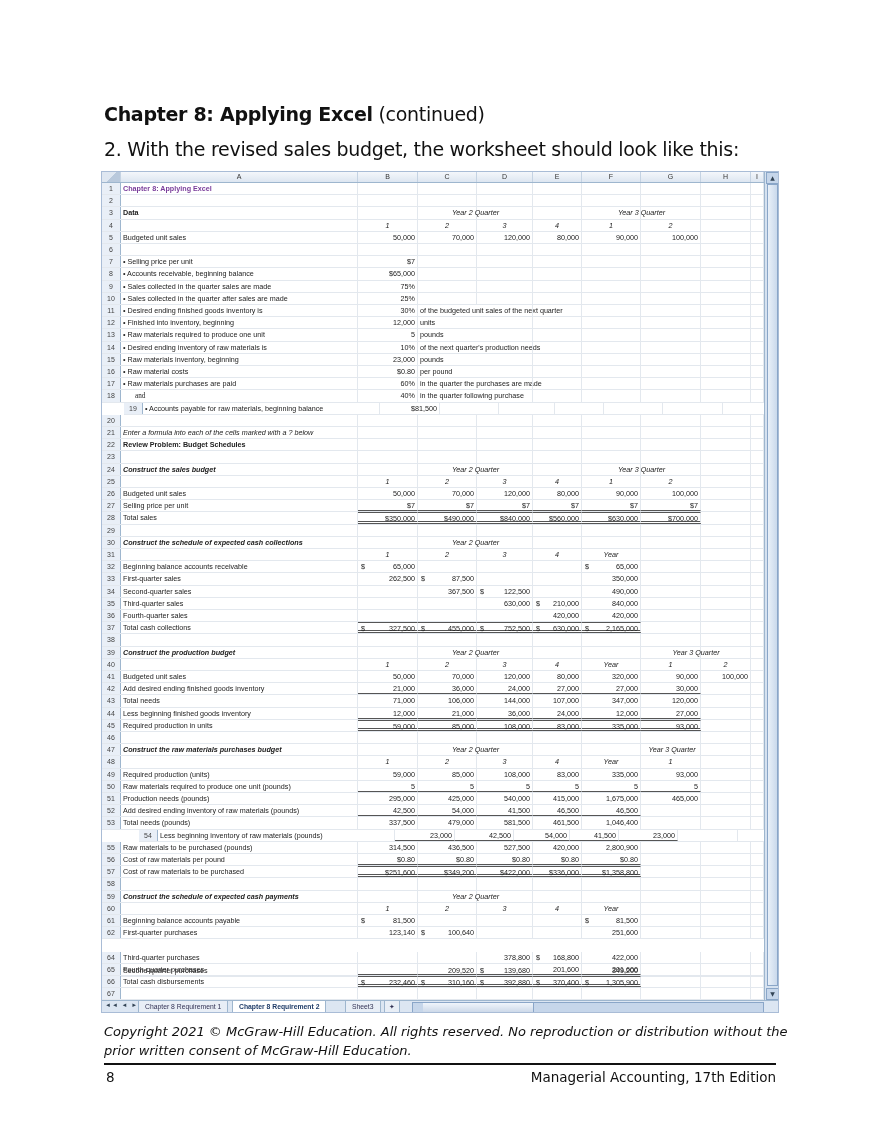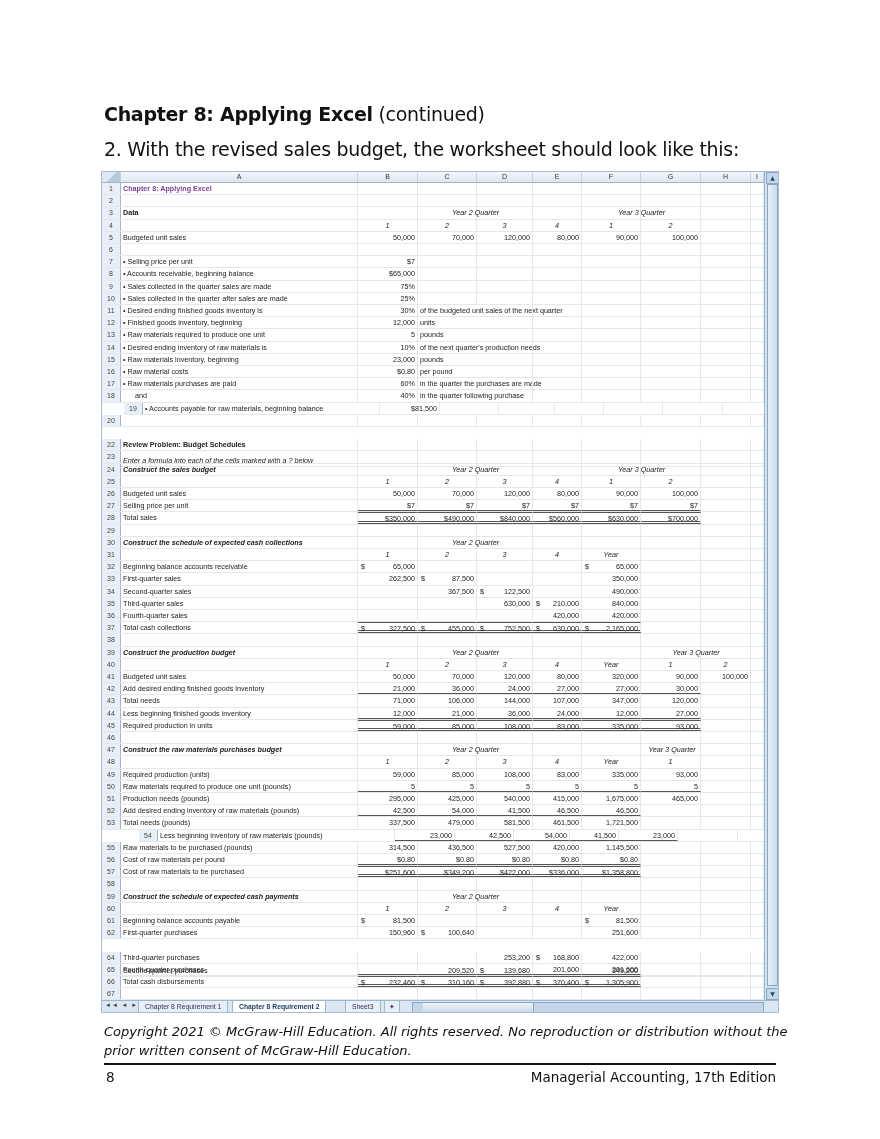--- a/index.html
+++ b/index.html
@@ -200,21 +200,21 @@
         <div class="c cC" style="text-align: left; overflow: visible; border-right: none;"><span>of the budgeted unit sales of the next quarter</span></div>
         <div class="c cD"></div>
         <div class="c cE"></div>
         <div class="c cF"></div>
         <div class="c cG"></div>
         <div class="c cH"></div>
         <div class="c cI"></div>
       </div>
       <div class="row" style="top: 134.2px;">
         <div class="rn">12</div>
-        <div class="c cA"><span>• Finished goods inventory, beginning</span></div>
+        <div class="c cA"><span>• Finished into inventory, beginning</span></div>
         <div class="c cB"><span>12,000</span></div>
         <div class="c cC" style="text-align: left; overflow: visible; border-right: none;"><span>units</span></div>
         <div class="c cD"></div>
         <div class="c cE"></div>
         <div class="c cF"></div>
         <div class="c cG"></div>
         <div class="c cH"></div>
         <div class="c cI"></div>
       </div>
       <div class="row" style="top: 146.4px;">
@@ -272,21 +272,21 @@
         <div class="c cC" style="text-align: left; overflow: visible; border-right: none;"><span>in the quarter the purchases are made</span></div>
         <div class="c cD"></div>
         <div class="c cE"></div>
         <div class="c cF"></div>
         <div class="c cG"></div>
         <div class="c cH"></div>
         <div class="c cI"></div>
       </div>
       <div class="row" style="top: 207.4px;">
         <div class="rn">18</div>
-        <div class="c cA" style="padding-left: 14px;"><span>and</span></div>
+        <div class="c cA" style="padding-left: 14px; font-family: Liberation Serif, serif;"><span>and</span></div>
         <div class="c cB"><span>40%</span></div>
         <div class="c cC" style="text-align: left; overflow: visible; border-right: none;"><span>in the quarter following purchase</span></div>
         <div class="c cD"></div>
         <div class="c cE"></div>
         <div class="c cF"></div>
         <div class="c cG"></div>
         <div class="c cH"></div>
         <div class="c cI"></div>
       </div>
       <div class="row" style="top: 219.6px; margin-left: 22px;">
@@ -306,21 +306,21 @@
         <div class="c cA"></div>
         <div class="c cB"></div>
         <div class="c cC"></div>
         <div class="c cD"></div>
         <div class="c cE"></div>
         <div class="c cF"></div>
         <div class="c cG"></div>
         <div class="c cH"></div>
         <div class="c cI"></div>
       </div>
-      <div class="row" style="top: 244px; margin-top: 28px;">
+      <div class="row" style="top: 244px;">
         <div class="rn">21</div>
         <div class="c cA it"><span>Enter a formula into each of the cells marked with a ? below</span></div>
         <div class="c cB"></div>
         <div class="c cC"></div>
         <div class="c cD"></div>
         <div class="c cE"></div>
         <div class="c cF"></div>
         <div class="c cG"></div>
         <div class="c cH"></div>
         <div class="c cI"></div>
@@ -704,21 +704,21 @@
         <div class="c cH"></div>
         <div class="c cI"></div>
       </div>
       <div class="row" style="top: 634.4px;">
         <div class="rn">53</div>
         <div class="c cA"><span>Total needs (pounds)</span></div>
         <div class="c cB"><span>337,500</span></div>
         <div class="c cC"><span>479,000</span></div>
         <div class="c cD"><span>581,500</span></div>
         <div class="c cE"><span>461,500</span></div>
-        <div class="c cF"><span>1,721,500</span></div>
+        <div class="c cF"><span>1,046,400</span></div>
         <div class="c cG"></div>
         <div class="c cH"></div>
         <div class="c cI"></div>
       </div>
       <div class="row" style="top: 646.6px; margin-left: 37px;">
         <div class="rn">54</div>
         <div class="c cA"><span>Less beginning inventory of raw materials (pounds)</span></div>
         <div class="c cB" style="border-bottom: 1px solid rgb(85, 85, 85);"><span>23,000</span></div>
         <div class="c cC" style="border-bottom: 1px solid rgb(85, 85, 85);"><span>42,500</span></div>
         <div class="c cD" style="border-bottom: 1px solid rgb(85, 85, 85);"><span>54,000</span></div>
@@ -728,21 +728,21 @@
         <div class="c cH"></div>
         <div class="c cI"></div>
       </div>
       <div class="row" style="top: 658.8px;">
         <div class="rn">55</div>
         <div class="c cA"><span>Raw materials to be purchased (pounds)</span></div>
         <div class="c cB"><span>314,500</span></div>
         <div class="c cC"><span>436,500</span></div>
         <div class="c cD"><span>527,500</span></div>
         <div class="c cE"><span>420,000</span></div>
-        <div class="c cF"><span>1,145,500</span></div>
+        <div class="c cF"><span>2,800,900</span></div>
         <div class="c cG"></div>
         <div class="c cH"></div>
         <div class="c cI"></div>
       </div>
       <div class="row" style="top: 671px;">
         <div class="rn">56</div>
         <div class="c cA"><span>Cost of raw materials per pound</span></div>
         <div class="c cB" style="border-bottom: 1px solid rgb(85, 85, 85);"><span>$0.80</span></div>
         <div class="c cC" style="border-bottom: 1px solid rgb(85, 85, 85);"><span>$0.80</span></div>
         <div class="c cD" style="border-bottom: 1px solid rgb(85, 85, 85);"><span>$0.80</span></div>
@@ -809,21 +809,21 @@
         <div class="c cD"></div>
         <div class="c cE"></div>
         <div class="c cF"><span class="dollar">$</span><span>81,500</span></div>
         <div class="c cG"></div>
         <div class="c cH"></div>
         <div class="c cI"></div>
       </div>
       <div class="row" style="top: 744.2px;">
         <div class="rn">62</div>
         <div class="c cA"><span>First-quarter purchases</span></div>
-        <div class="c cB"><span>150,960</span></div>
+        <div class="c cB"><span>123,140</span></div>
         <div class="c cC"><span class="dollar">$</span><span>100,640</span></div>
         <div class="c cD"></div>
         <div class="c cE"></div>
         <div class="c cF"><span>251,600</span></div>
         <div class="c cG"></div>
         <div class="c cH"></div>
         <div class="c cI"></div>
       </div>
       <div class="row" style="top: 782px;">
         <div class="rn">63</div>
@@ -835,21 +835,21 @@
         <div class="c cF"><span>349,200</span></div>
         <div class="c cG"></div>
         <div class="c cH"></div>
         <div class="c cI"></div>
       </div>
       <div class="row" style="top: 768.6px;">
         <div class="rn">64</div>
         <div class="c cA"><span>Third-quarter purchases</span></div>
         <div class="c cB"></div>
         <div class="c cC"></div>
-        <div class="c cD"><span>253,200</span></div>
+        <div class="c cD"><span>378,800</span></div>
         <div class="c cE"><span class="dollar">$</span><span>168,800</span></div>
         <div class="c cF"><span>422,000</span></div>
         <div class="c cG"></div>
         <div class="c cH"></div>
         <div class="c cI"></div>
       </div>
       <div class="row" style="top: 780.8px;">
         <div class="rn">65</div>
         <div class="c cA"><span>Fourth-quarter purchases</span></div>
         <div class="c cB" style="border-bottom: 1px solid rgb(85, 85, 85);"></div>

